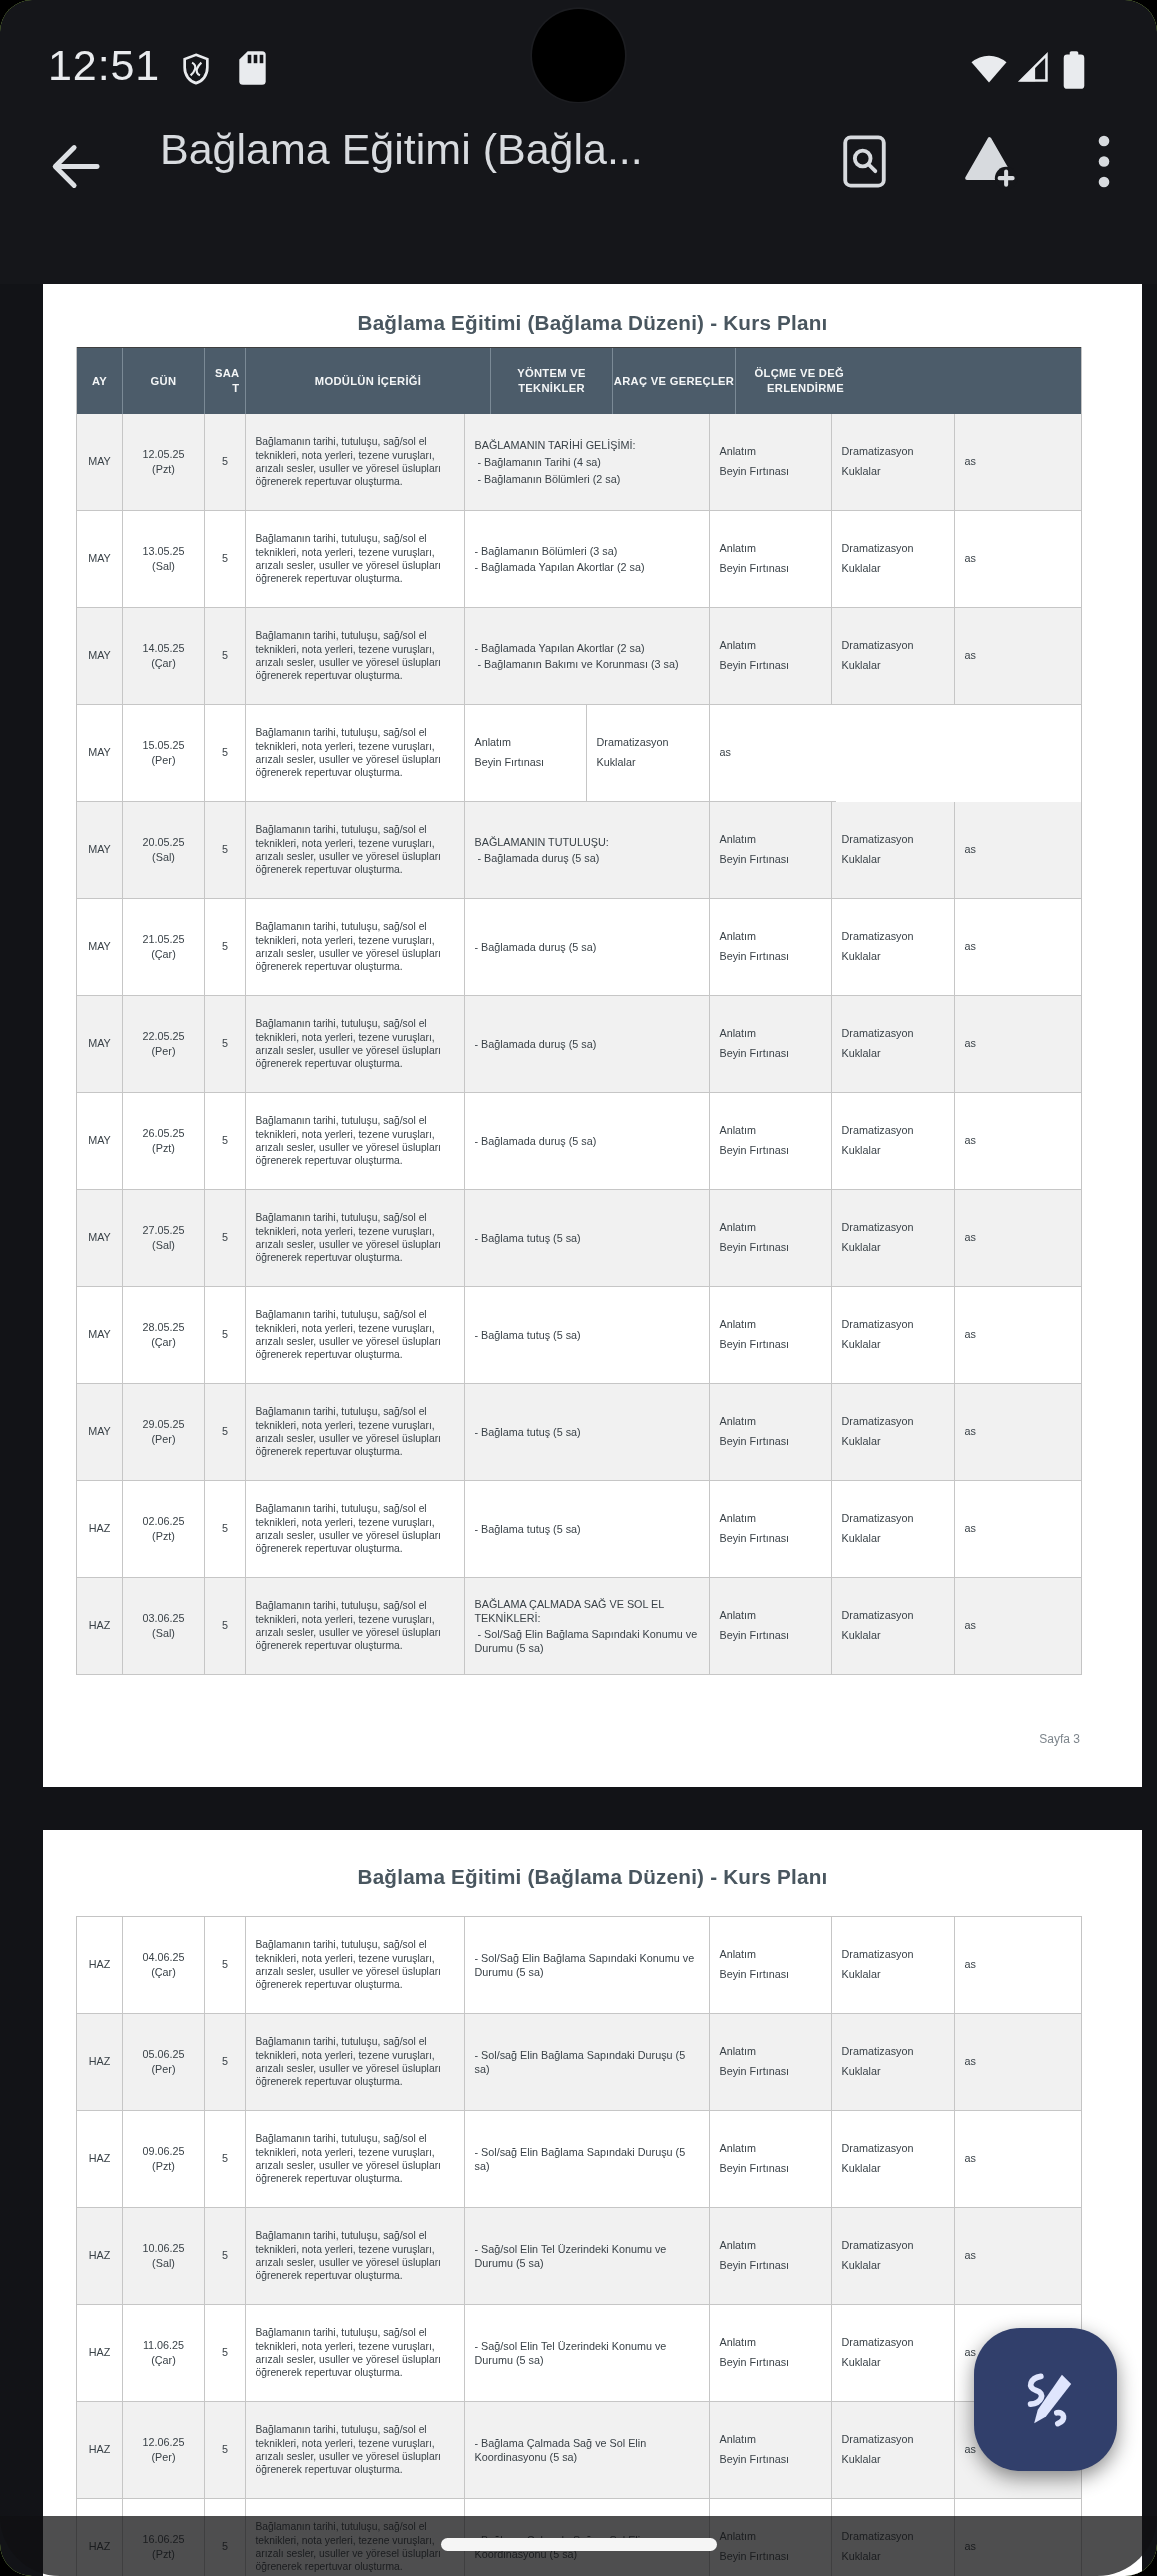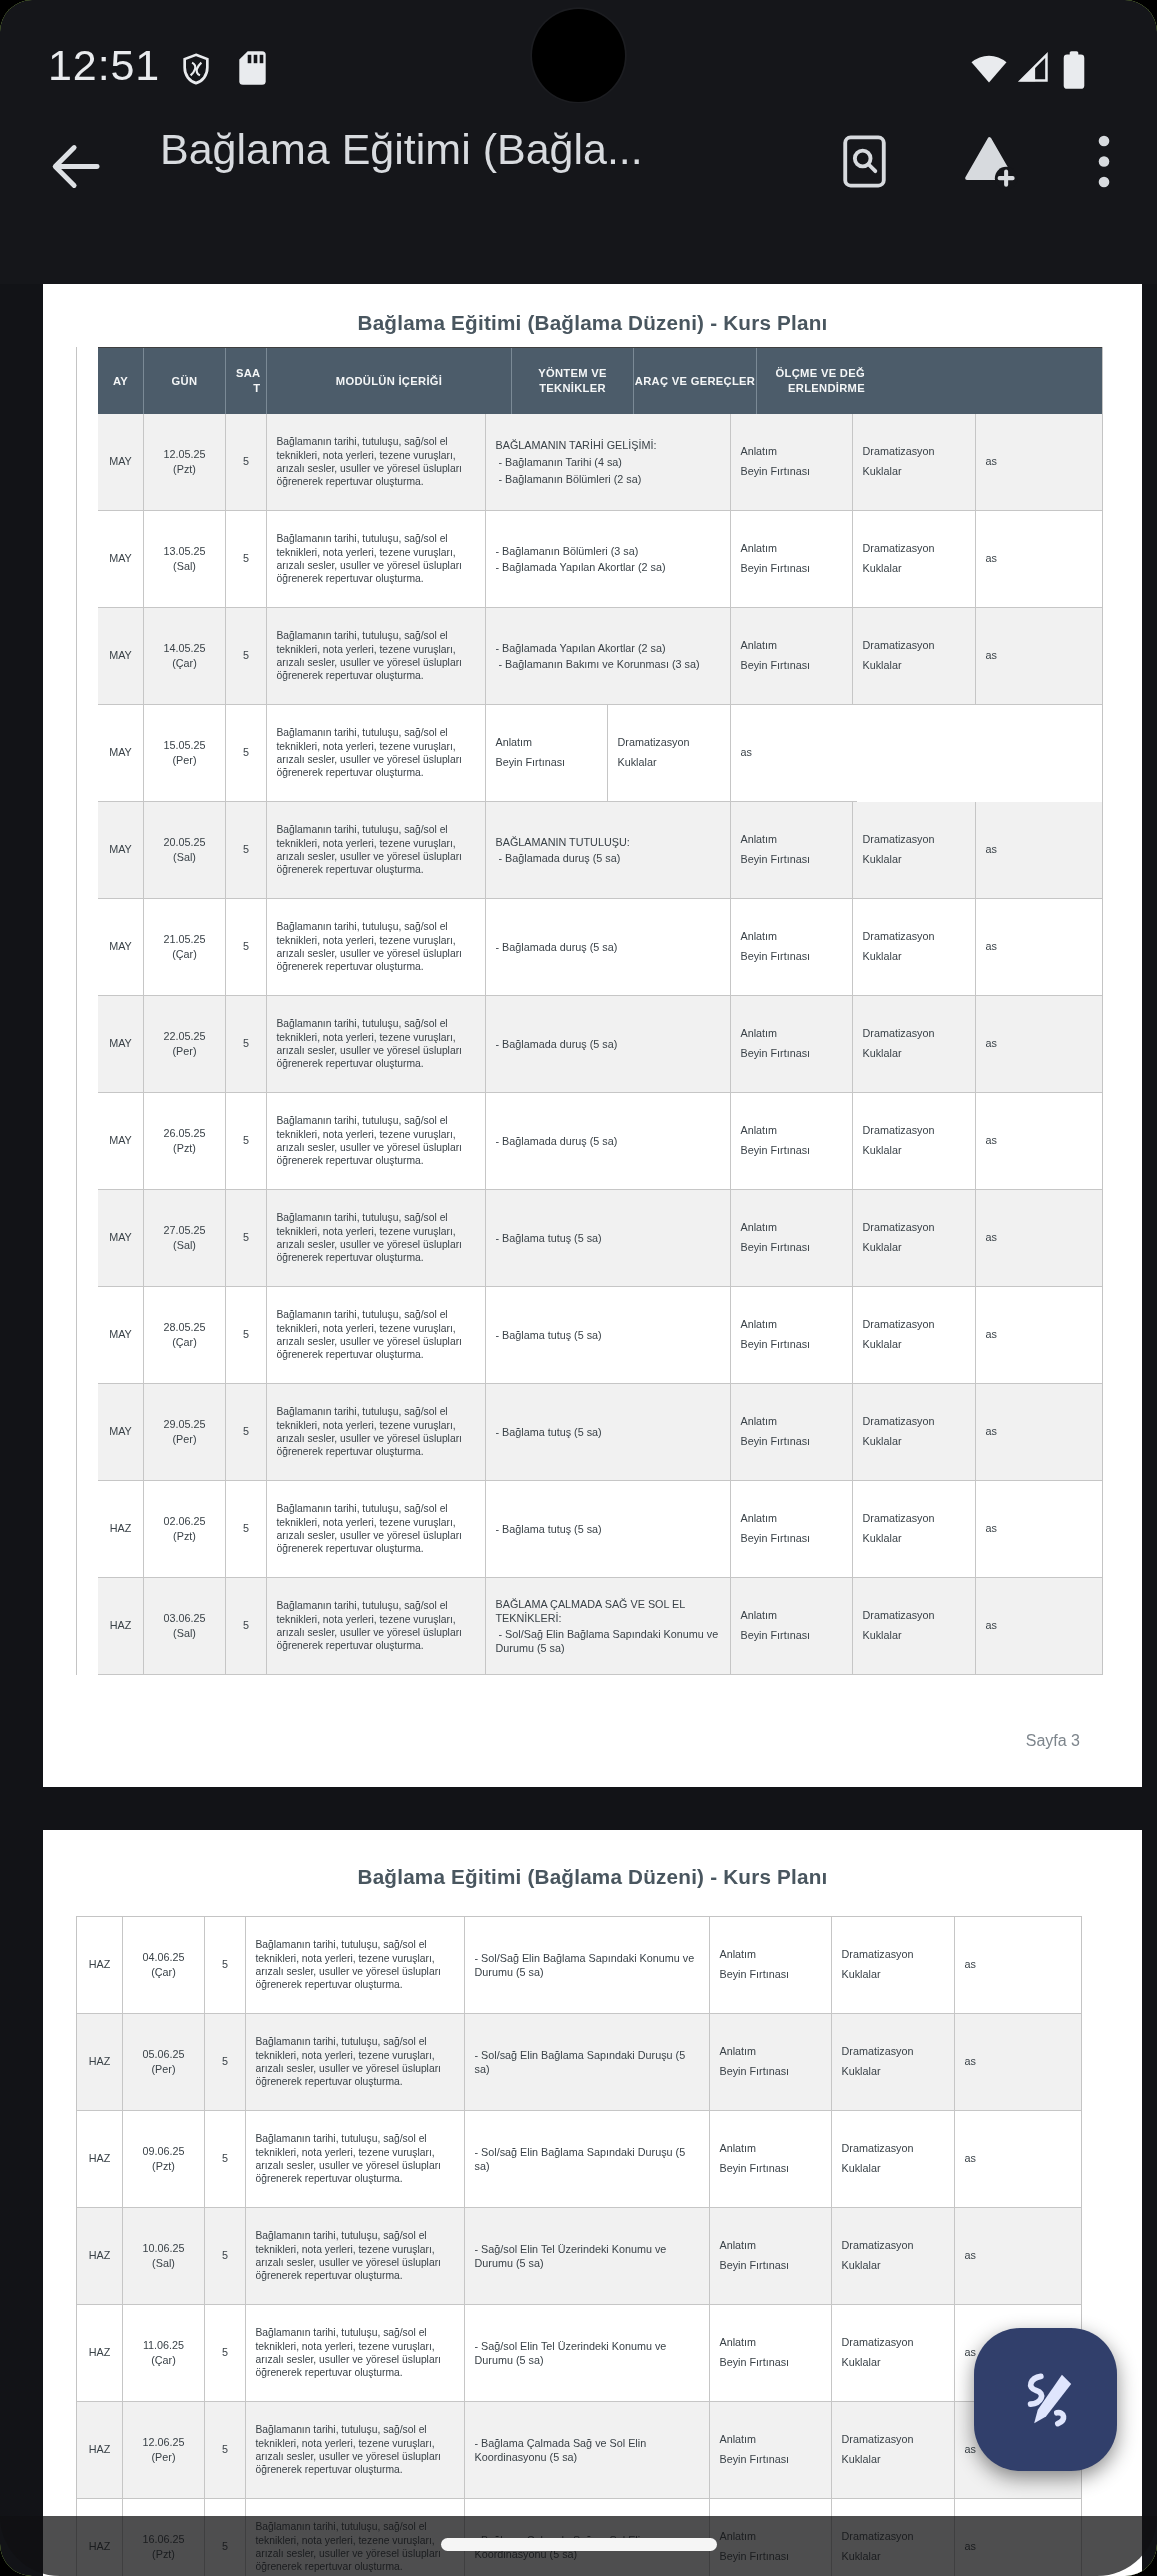--- a/index.html
+++ b/index.html
@@ -25,21 +25,21 @@
   
   .viewer{position:absolute;top:284px;left:0;right:0;bottom:0;background:#121317;}
   .page{position:absolute;left:43px;width:1099px;background:#fff;}
   .page1{top:0;height:1503px;}
   .page2{top:1546px;height:1205px;}
   .doc-title{text-align:center;font-size:20.7px;font-weight:700;color:#49565f;letter-spacing:0.2px;}
   .page1 .doc-title{padding-top:27px;}
   .page2 .doc-title{padding-top:35px;}
 
   .ctable{position:absolute;left:33px;width:1004px;border-left:0.9px solid #c4c4c4;border-right:0.9px solid #c4c4c4;}
-  .page1 .ctable{top:63px;padding-left:21px;}
+  .page1 .ctable{top:63px;}
   .page2 .ctable{top:86px;border-top:0.9px solid #c4c4c4;}
 
   .t-hrow{display:flex;height:66px;background:#4c5c6a;border-top:1.7px solid #3f3f3f;}
   .t-hcell{display:flex;align-items:center;justify-content:center;text-align:center;
            color:#f4f6f7;font-size:11.2px;font-weight:700;letter-spacing:0.3px;line-height:14.6px;
            border-right:0.9px solid #76share;border-right:0.9px solid #7b8a96;box-sizing:border-box;}
   .t-hcell:last-child{border-right:none;text-align:right;}
   .hw2{max-width:29px;word-break:break-all;text-align:right;}
   .hw7{max-width:90px;word-break:break-all;}
 
@@ -51,21 +51,21 @@
   .t-cell:last-child{border-right:none;}
   .c0{width:46px;} .c1{width:82px;} .c2{width:41px;} .c3{width:219px;} .c4{width:245px;}
   .c5{width:122px;} .c6{width:123px;} .c7{width:126px;}
   .cen{text-align:center;align-items:center;}
   .pad{padding:5.2px 8.6px 5.2px 9.5px;}
   .obj{font-size:10.3px;line-height:13.3px;}
   .cline{white-space:pre-wrap;margin:1.3px 0;line-height:14px;}
   .mline{margin:3.4px 0;line-height:13.8px;}
   .daydate div{line-height:14.6px;}
 
-  .page-footer{position:absolute;right:62px;top:1448px;font-size:16px;color:#7d858c;}
+  .page-footer{position:absolute;right:62px;top:1448px;font-size:12px;color:#7d858c;}
 
   
   .fab{position:absolute;left:974px;top:2328px;width:143px;height:143px;border-radius:46px;
        background:#313f6b;display:flex;align-items:center;justify-content:center;
        box-shadow:0 6.9px 20.7px rgba(0,0,0,0.45);}
 
   
   .nav-scrim{position:absolute;left:0;right:0;top:2516px;height:60px;
              background:rgba(16,16,18,0.74);border-radius:0 0 67px 67px;}
   .gesture-pill{position:absolute;left:441px;top:2538px;width:276px;height:13px;border-radius:6.9px;background:#f5f5f5;}

